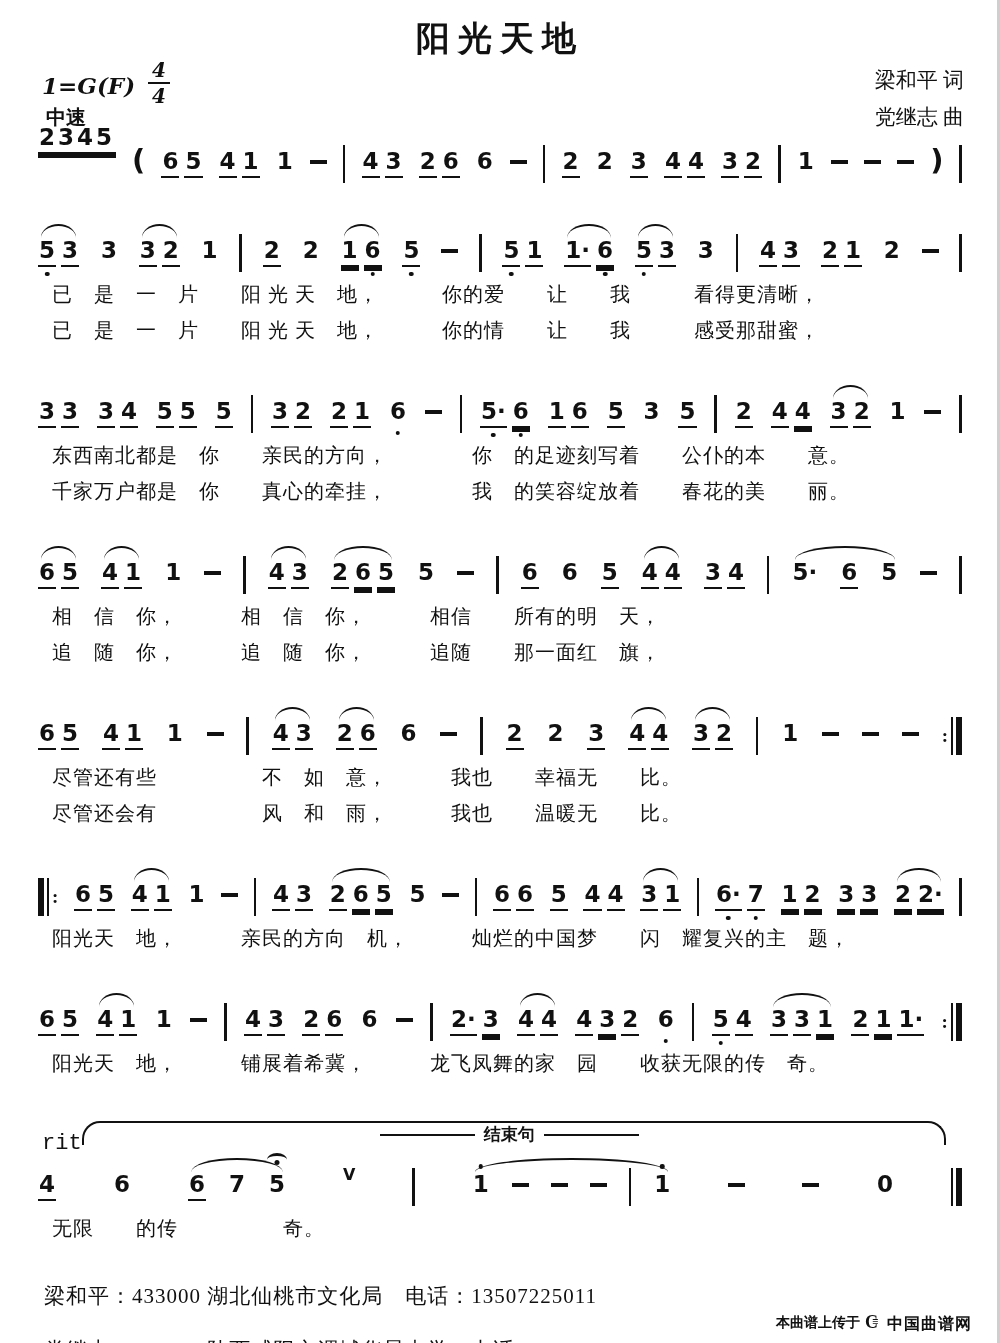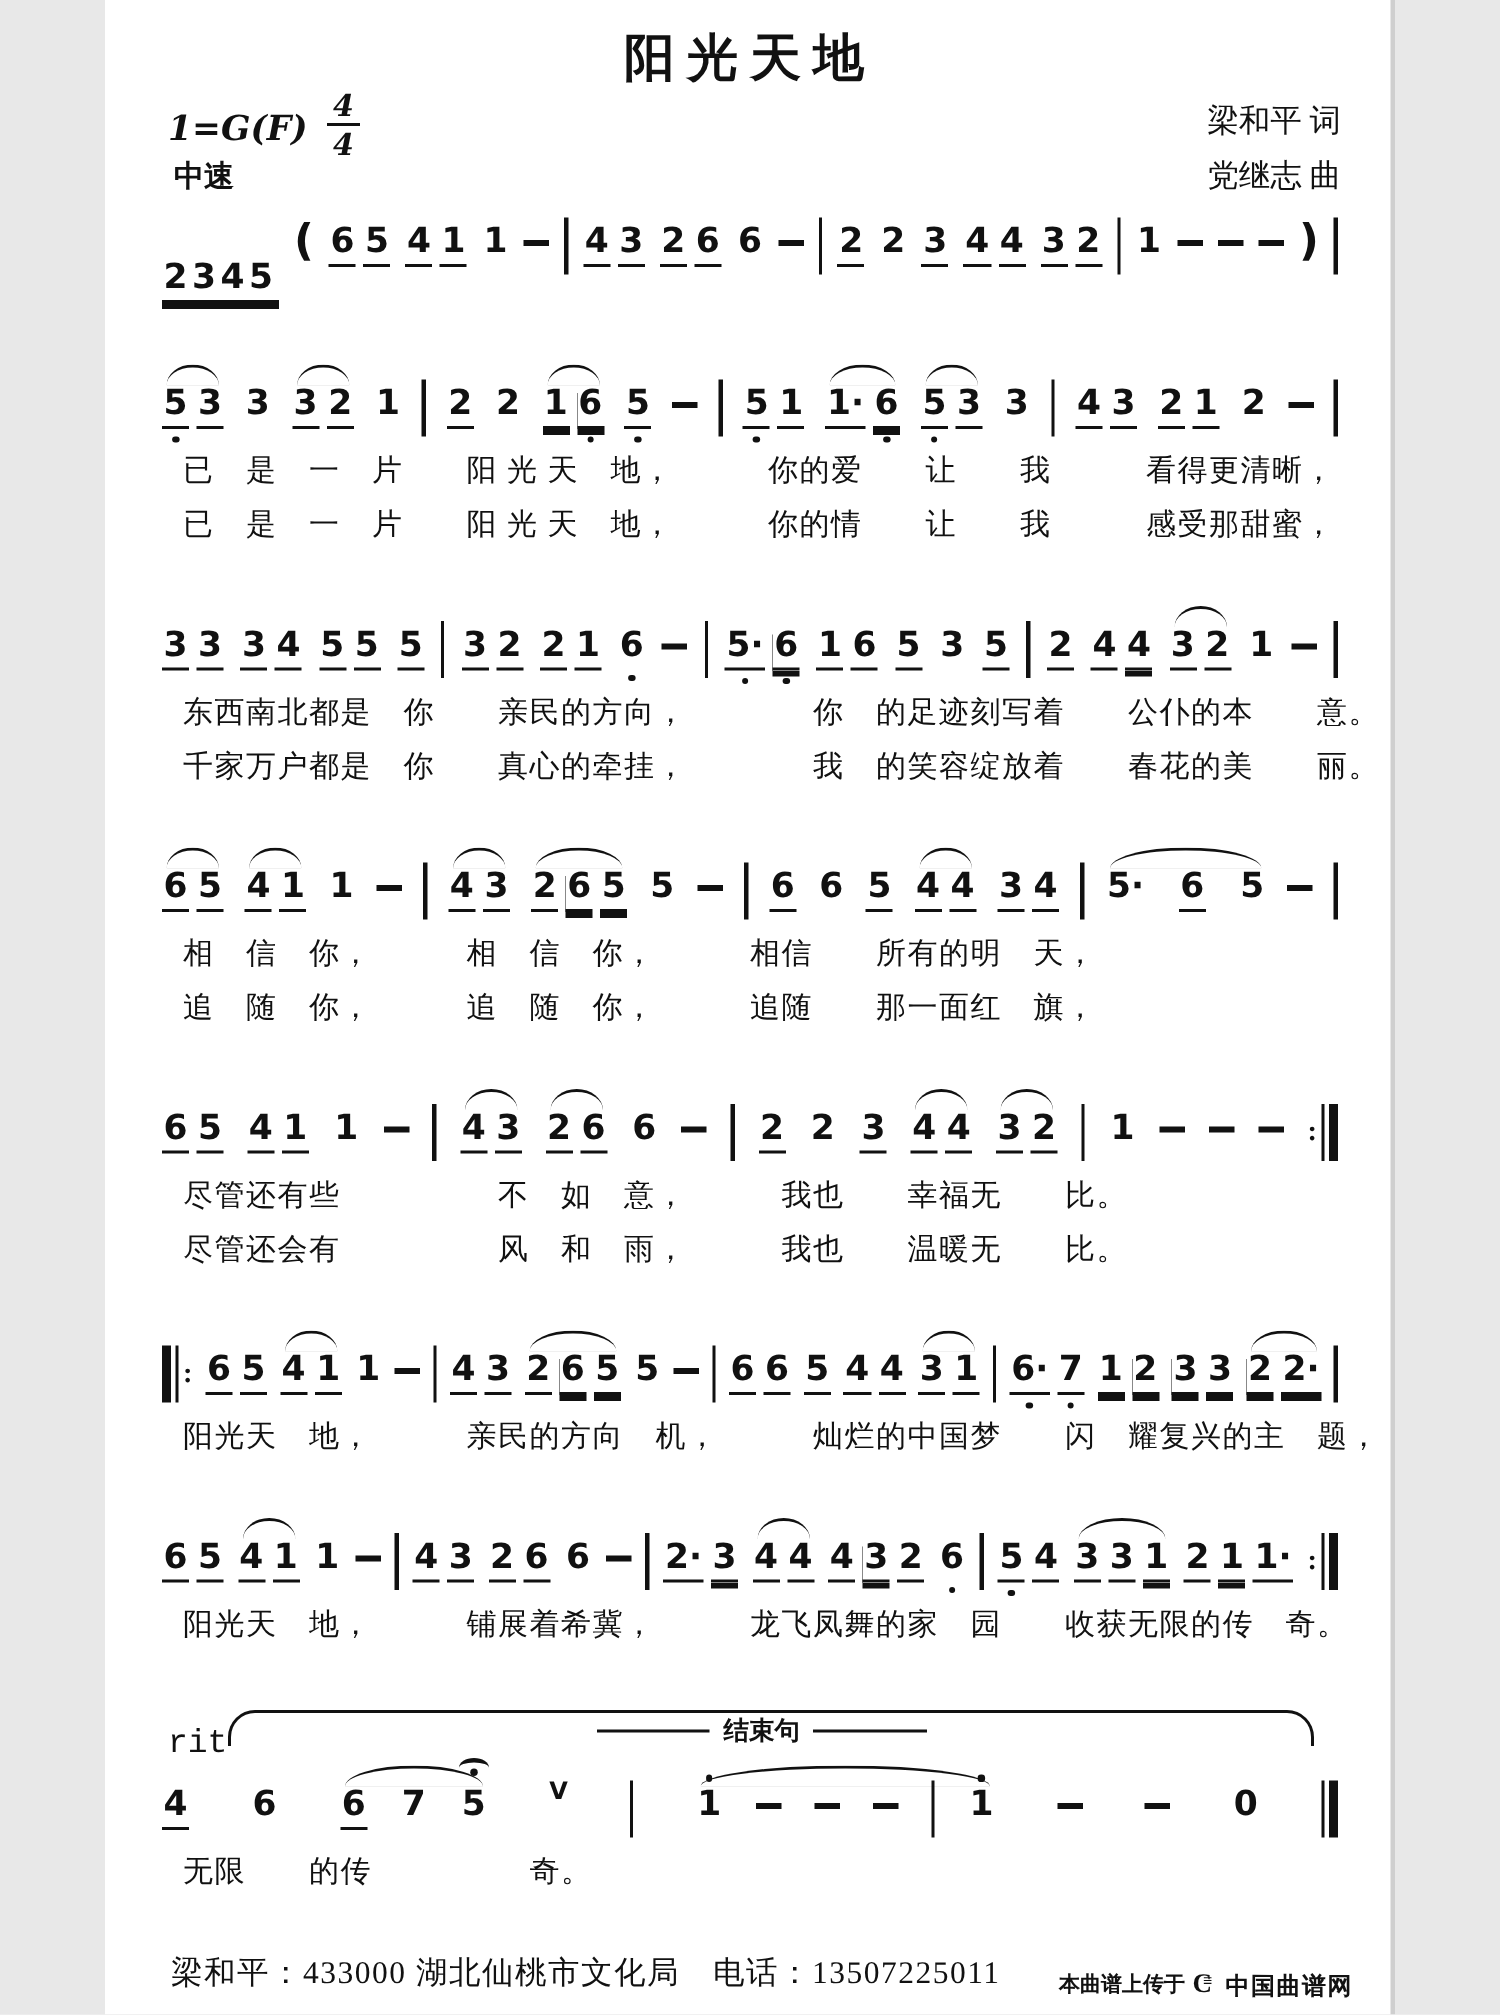--- a/index.html
+++ b/index.html
@@ -1,16 +1,16 @@
 <!DOCTYPE html>
 <html><head>
 <meta charset="utf-8">
 <style>
   html,body{margin:0;padding:0;background:#e8e8e8;}
-  .page{position:relative;width:860px;height:1343px;background:#ffffff;margin:0 auto;
+  .page{position:relative;width:1000px;height:1343px;background:#ffffff;margin:0 auto;
         overflow:hidden;color:#111;font-family:"Liberation Serif",serif;
         box-shadow:inset -3px 0 0 #cfcfcf;}
   
   .hdr{position:relative;height:132px;}
   .title{position:absolute;top:16px;left:0;right:0;text-align:center;
          font-size:34px;font-weight:bold;letter-spacing:8px;}
   .keysig{position:absolute;left:42px;top:64px;display:flex;align-items:center;gap:7px;
           font-size:23px;font-weight:bold;font-family:"DejaVu Serif",serif;font-style:italic;}
   .frac{display:inline-flex;flex-direction:column;align-items:center;line-height:1;
         font-size:20px;font-weight:bold;margin-left:6px;margin-top:-4px;}
@@ -29,21 +29,21 @@
   .tok.u2 .d{border-bottom:2.5px solid #111;box-shadow:0 4px 0 #111;}
   .dotb{position:absolute;left:50%;bottom:-9px;transform:translateX(-50%);
         width:4.5px;height:4.5px;border-radius:50%;background:#111;}
   .dott{position:absolute;left:50%;top:-9px;transform:translateX(-50%);
         width:4.5px;height:4.5px;border-radius:50%;background:#111;}
   .grp{position:relative;display:inline-flex;gap:5px;}
   .grp.wide{gap:22px;}
   .grp.slur::before{content:"";position:absolute;top:-15px;left:3px;right:3px;height:12px;
         border-top:2.5px solid #111;border-radius:100% 100% 0 0/200% 200% 0 0;}
   .grp.pickup{margin-top:-24px;}
-  .grp.pickup .d{letter-spacing:3px;margin-top:48px;}
+  .grp.pickup .d{letter-spacing:3px;}
   .dash{display:inline-block;width:17px;height:3.5px;background:#111;margin-top:10px;}
   .bar{display:inline-block;width:2.5px;height:38px;background:#111;margin-top:-5px;}
   .paren{font-size:29px;font-weight:bold;line-height:1;margin-top:-4px;
          font-family:"DejaVu Sans",sans-serif;}
   .rpt,.barend{display:inline-flex;align-items:center;gap:3px;margin-top:-5px;height:38px;}
   .rpt .dots{font-size:19px;font-weight:bold;font-style:normal;line-height:38px;}
   .thin{width:2.5px;height:38px;background:#111;display:inline-block;}
   .thick{width:5.5px;height:38px;background:#111;display:inline-block;}
   .breath{font-size:16px;font-weight:bold;margin-top:-8px;font-family:"DejaVu Sans",sans-serif;}
   .tok.f::before{content:"";position:absolute;top:-20px;left:50%;transform:translateX(-50%);

